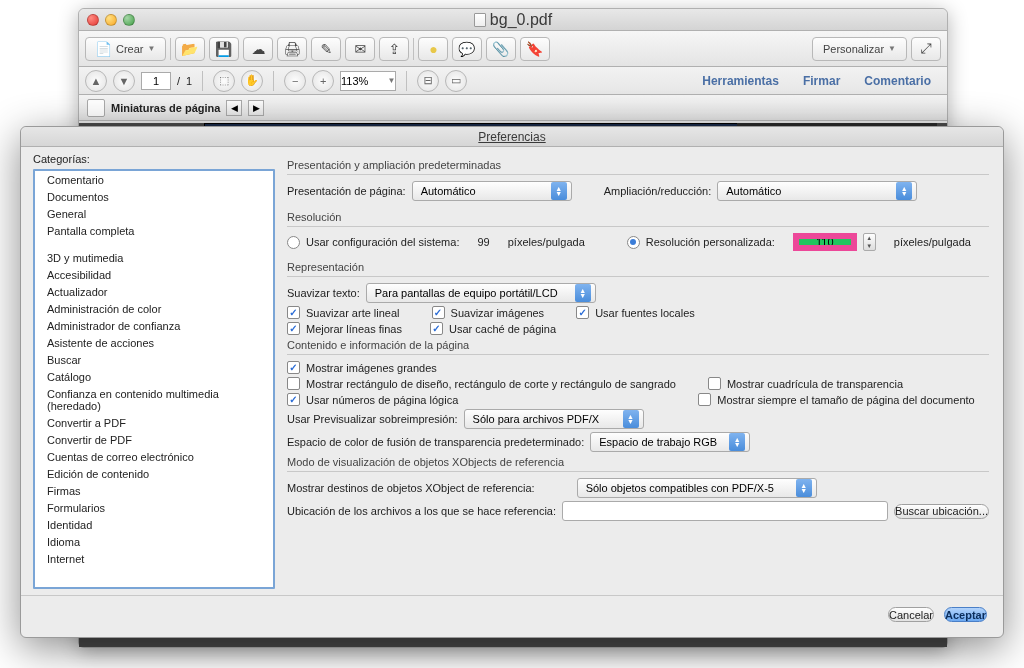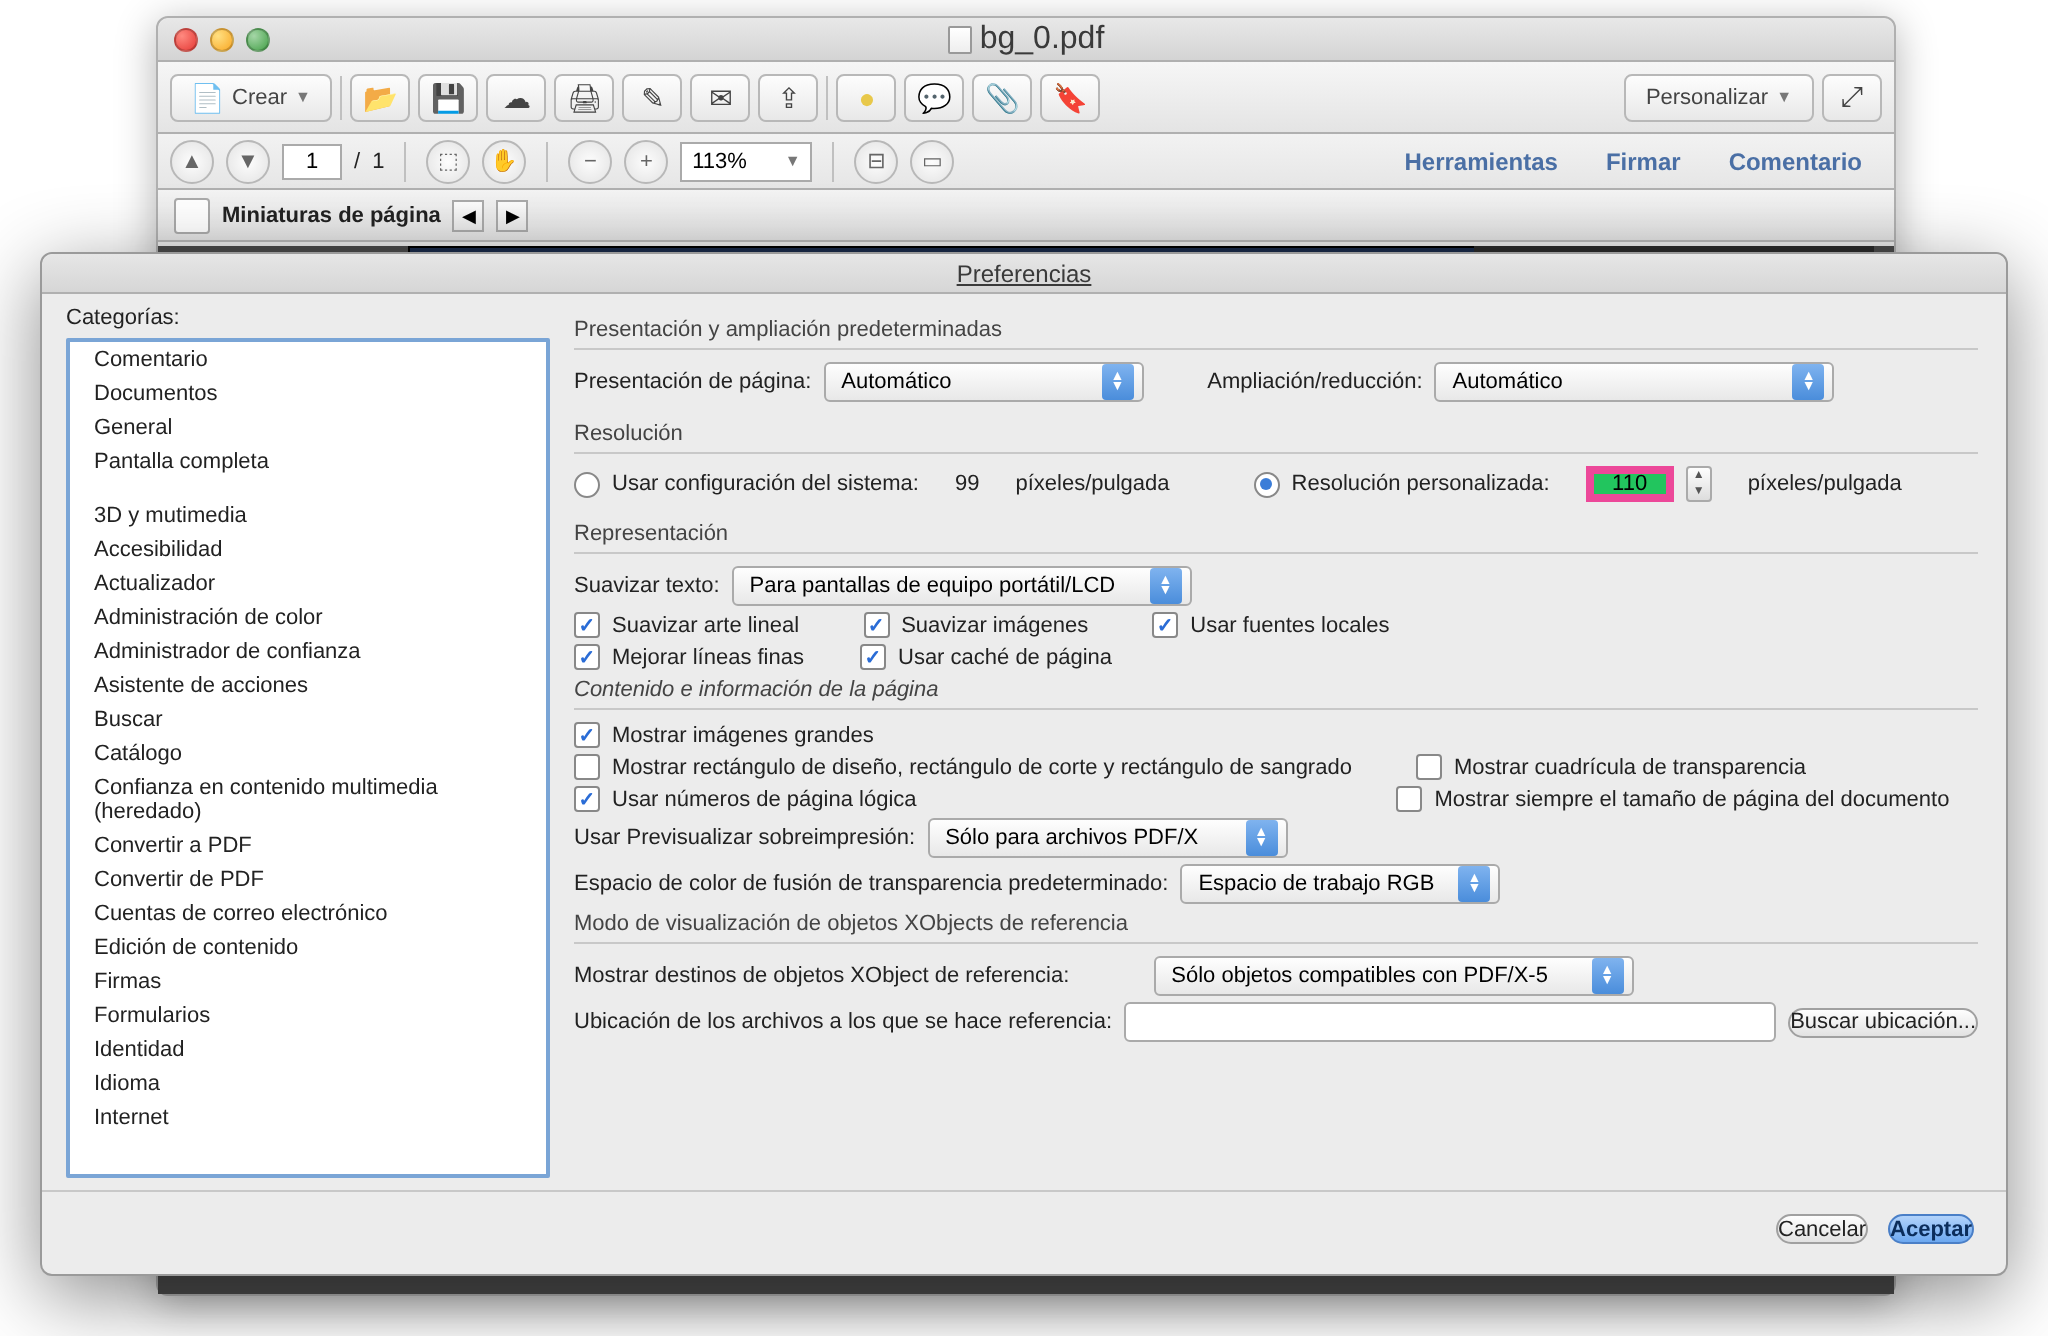--- a/index.html
+++ b/index.html
@@ -18,21 +18,21 @@
 
 .toolbar { height: 36px; background: linear-gradient(#f6f6f6,#e4e4e4); border-bottom: 1px solid #b0b0b0; display: flex; align-items: center; padding: 0 6px; gap: 4px; }
 .tb-btn { height: 24px; min-width: 26px; background: linear-gradient(#fdfdfd,#e8e8e8); border: 1px solid #b8b8b8; border-radius: 4px; display: flex; align-items: center; justify-content: center; font-size: 11px; padding: 0 6px; gap: 4px; color: #444; }
 .tb-btn.wide { padding: 0 10px; }
 .tb-spacer { flex: 1; }
 .toolbar .ico { width: 16px; height: 16px; display: inline-flex; align-items: center; justify-content: center; font-size: 14px; }
 
 .toolbar2 { height: 28px; background: linear-gradient(#f2f2f2,#e6e6e6); border-bottom: 1px solid #b0b0b0; display: flex; align-items: center; padding: 0 6px; gap: 6px; }
 .circ-btn { width: 22px; height: 22px; border-radius: 50%; background: radial-gradient(#fdfdfd,#e2e2e2); border: 1px solid #b8b8b8; display: flex; align-items: center; justify-content: center; color: #666; font-size: 11px; }
 .page-input { width: 30px; height: 18px; border: 1px solid #aaa; text-align: center; font-size: 11px; background: #fff; }
-.zoom-box { width: 66px; height: 20px; border: 1px solid #aaa; background: #fff; display: flex; align-items: center; justify-content: center; font-size: 11px; gap:19px;}
+.zoom-box { width: 56px; height: 20px; border: 1px solid #aaa; background: #fff; display: flex; align-items: center; justify-content: center; font-size: 11px; gap:19px;}
 .right-links { margin-left: auto; display: flex; gap: 24px; padding-right: 10px; }
 .right-links span { color: #4a6fa5; font-weight: bold; font-size: 12px; }
 
 .panel-header { height: 26px; background: linear-gradient(#f4f4f4,#e3e3e3); border-bottom: 1px solid #b8b8b8; display: flex; align-items: center; padding: 0 8px; gap: 6px; }
 .panel-header .thumb-icon { width: 18px; height: 18px; border: 1px solid #aaa; border-radius: 2px; background: #fff; }
 .panel-header .nav-btn { width: 16px; height: 16px; border: 1px solid #aaa; background: linear-gradient(#fdfdfd,#e8e8e8); font-size: 9px; display: flex; align-items: center; justify-content: center; }
 
 .doc-area { position: absolute; top: 114px; left: 0; right: 0; bottom: 0; background: #4b4b4b; }
 .doc-inner { position: absolute; left: 125px; top: 0; right: 10px; bottom: 10px; background: #1a2b4a; border: 1px solid #000; }
 .tooltip-box { position: absolute; right: 10px; top: 0; width: 200px; height: 28px; background: #2a2a2a; color: #eaeaea; font-size: 10px; display: flex; align-items: flex-end; justify-content: center; border-radius: 0 0 4px 4px; }
@@ -51,21 +51,21 @@
 
 .prefs-right { flex: 1; padding: 8px 14px 4px 4px; overflow: hidden; }
 .section-title { font-size: 11px; color: #444; margin: 4px 0 3px 0; }
 .hr { border-bottom: 1px solid #c8c8c8; margin-bottom: 6px; }
 .row { display: flex; align-items: center; gap: 6px; margin: 3px 0; flex-wrap: wrap; }
 .lbl { font-size: 11px; color: #222; }
 .mac-select { height: 20px; background: linear-gradient(#fefefe,#e8e8e8); border: 1px solid #aaa; border-radius: 3px; display: inline-flex; align-items: center; padding: 0 4px 0 8px; font-size: 11px; min-width: 120px; position: relative; }
 .mac-select .arrow { width: 16px; height: 18px; margin-left: auto; background: linear-gradient(#7fb3ef,#4a8ddb); border-radius: 2px; display: flex; flex-direction: column; align-items: center; justify-content: center; color: #fff; font-size: 7px; line-height: 5px; }
 .radio { width: 13px; height: 13px; border-radius: 50%; border: 1px solid #888; background: #fff; display: inline-flex; align-items: center; justify-content: center; }
 .radio.checked::after { content: ""; width: 6px; height: 6px; border-radius: 50%; background: #3b7dd8; }
-.num-input { width: 44px; height: 18px; border: 4px solid #ec4899; background: #22c55e; text-align: center; font-size: 11px; }
+.num-input { width: 64px; height: 18px; border: 6px solid #ec4899; background: #22c55e; text-align: center; font-size: 11px; }
 .stepper { width: 13px; height: 18px; background: linear-gradient(#fefefe,#ddd); border: 1px solid #aaa; border-radius: 2px; display: flex; flex-direction: column; font-size: 6px; color: #555; }
 .stepper span { flex: 1; text-align: center; line-height: 8px; }
 .chk { width: 13px; height: 13px; border: 1px solid #888; border-radius: 2px; background: #fff; display: inline-flex; align-items: center; justify-content: center; color: #2a6cd6; font-size: 10px; font-weight: bold; }
 .chk.checked::after { content: "✓"; color: #2a6cd6; }
 .text-input { height: 20px; border: 1px solid #aaa; background: #fff; border-radius: 3px; }
 .mac-btn { height: 15px; padding: 0 0; background: linear-gradient(#fefefe,#e2e2e2); border: 1px solid #a0a0a0; border-radius: 10px; font-size: 11px; color: #222; display: inline-flex; align-items: center; }
 .mac-btn.primary { background: linear-gradient(#b2d3fb,#6ca8f0); border-color: #4a7fc7; color: #0b2d5b; font-weight: bold; }
 
 .prefs-footer { height: 38px; border-top: 1px solid #c8c8c8; display: flex; align-items: center; justify-content: flex-end; gap: 10px; padding: 0 16px; }
 </style>
@@ -268,21 +268,21 @@
           <span class="lbl">Usar fuentes locales</span>
       </div>
       <div class="row">
         <span class="chk checked"></span>
           <span class="lbl">Mejorar líneas finas</span>
         <span style="width:16px;"></span>
         <span class="chk checked"></span>
           <span class="lbl">Usar caché de página</span>
       </div>
 
-      <div class="section-title" style="font-style:italic;">Contenido e información de la página</div>
+      <div class="section-title" style="">Contenido e información de la página</div>
       <div class="hr"></div>
       <div class="row">
         <span class="chk checked"></span>
           <span class="lbl">Mostrar imágenes grandes</span>
       </div>
       <div class="row">
         <span class="chk"></span>
           <span class="lbl">Mostrar rectángulo de diseño, rectángulo de corte y rectángulo de sangrado</span>
         <span style="width:20px;"></span>
         <span class="chk"></span>

